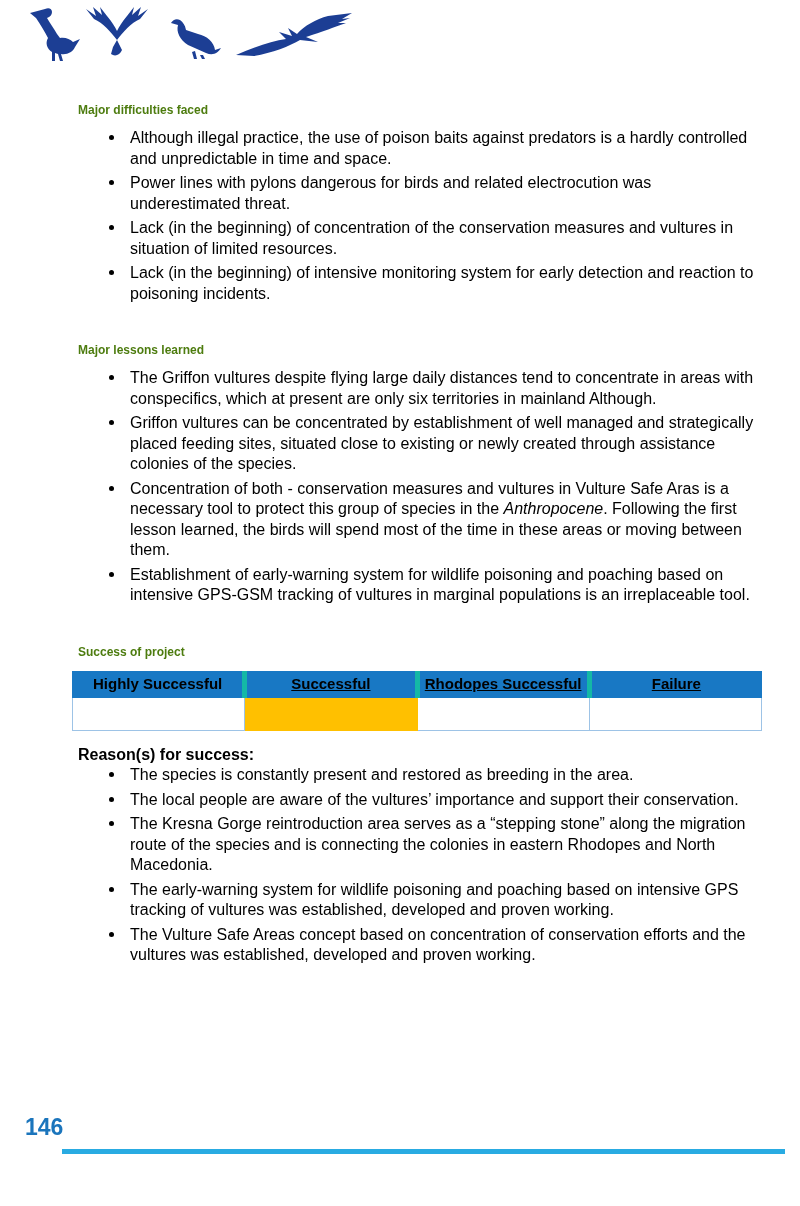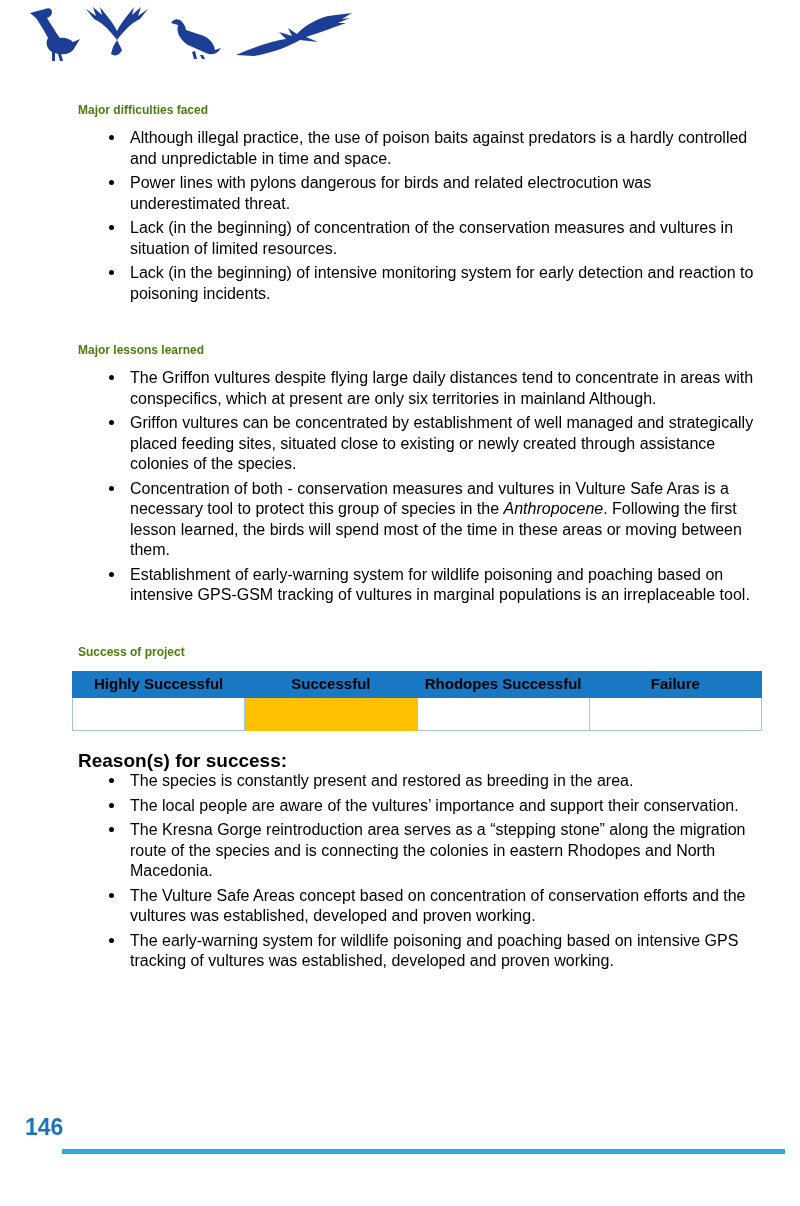--- a/index.html
+++ b/index.html
@@ -66,30 +66,30 @@
   table.success-table th {
     background: #1878C4;
     color: #000000;
     font-size: 15px;
     font-weight: bold;
     text-align: center;
     height: 26px;
     padding: 2px 4px;
     border: 1px solid #1878C4;
   }
-  table.success-table th + th { border-left: 1px solid #14b8a6; }
+  table.success-table th + th { border-left: 5px solid #14b8a6; text-decoration: underline; }
   table.success-table td {
     height: 33px;
     border: 1px solid #9DC3E6;
     background: #ffffff;
   }
   .reasons-label {
     font-weight: bold;
-    font-size: 19px;
-    margin: 20px 0 0 0;
+    font-size: 16px;
+    margin: 14px 0 0 0;
   }
   ul.reasons-list { margin-top: 0; }
   
   .footer-divider {
     position: absolute;
     left: 62px;
     right: 15px;
     top: 1149px;
     height: 5px;
     background: #29ABE2;
@@ -163,22 +163,22 @@
             <td></td>
             <td></td>
           </tr>
         </tbody>
       </table>
       <p class="reasons-label">Reason(s) for success:</p>
       <ul class="bullet-list reasons-list">
         <li>The species is constantly present and restored as breeding in the area.</li>
         <li>The local people are aware of the vultures’ importance and support their conservation.</li>
         <li>The Kresna Gorge reintroduction area serves as a “stepping stone” along the migration route of the species and is connecting the colonies in eastern Rhodopes and North Macedonia.</li>
+        <li>The early-warning system for wildlife poisoning and poaching based on intensive GPS tracking of vultures was established, developed and proven working.</li>
         <li>The Vulture Safe Areas concept based on concentration of conservation efforts and the vultures was established, developed and proven working.</li>
-        <li>The early-warning system for wildlife poisoning and poaching based on intensive GPS tracking of vultures was established, developed and proven working.</li>
       </ul>
     </section>
 
   </main>
 
   <div class="footer-divider"></div>
   <div class="page-number">146</div>
 
 </div>
 

